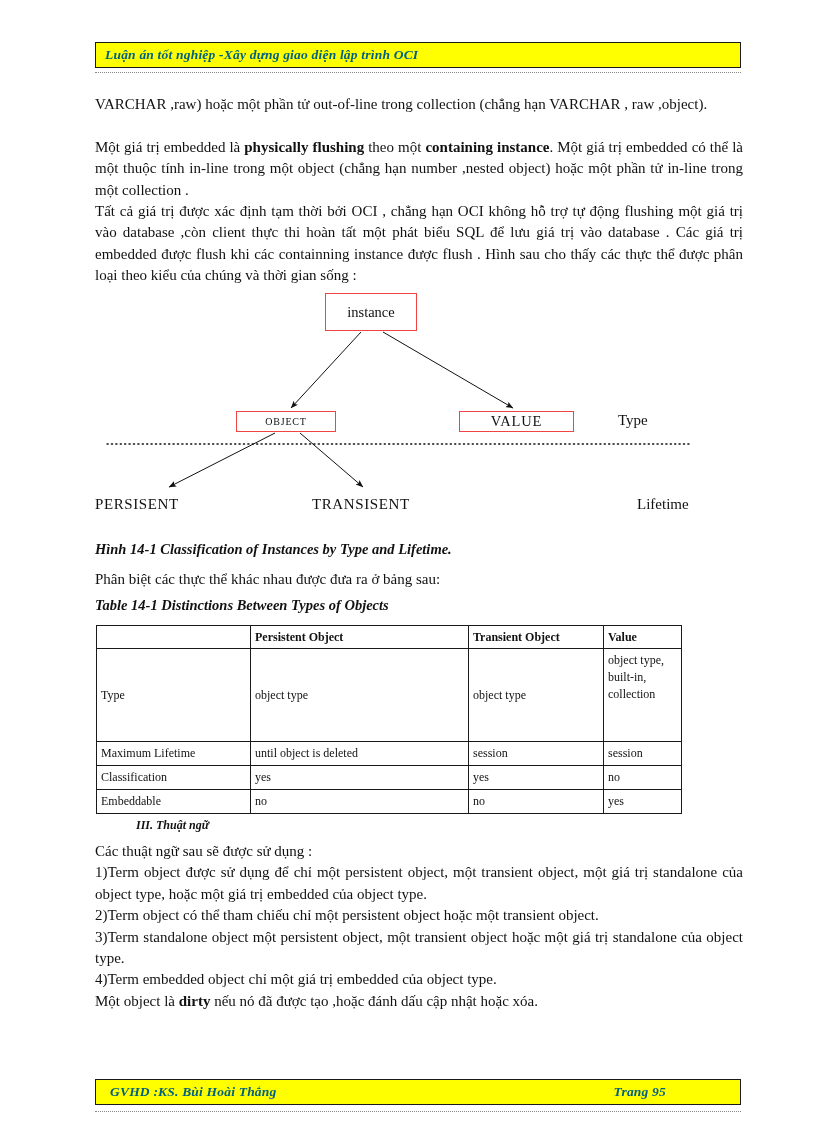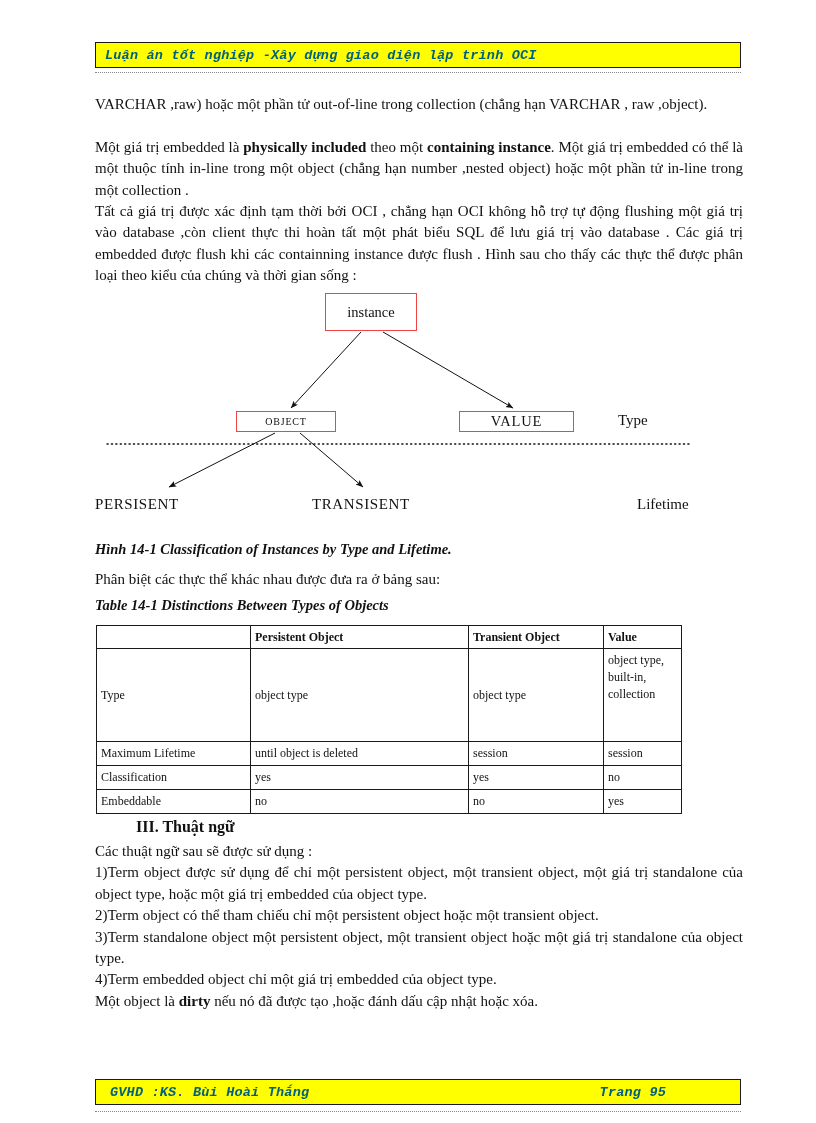--- a/index.html
+++ b/index.html
@@ -29,21 +29,20 @@
     background: #ffff00;
     border: 1px solid #1a1a1a;
     box-sizing: border-box;
     color: #006080;
     font-style: italic;
     font-weight: bold;
     font-size: 13.5px;
     letter-spacing: 0.2px;
     display: flex;
     align-items: center;
-    font-family: Liberation Mono, monospace;
   }
   .bar-header {
     left: 95px;
     top: 42px;
     width: 646px;
     height: 26px;
     padding: 0 9px;
   }
   .bar-footer {
     left: 95px;
@@ -195,22 +194,23 @@
   .tbl .col4 { width: 78px; }
   .tbl .row-type td { height: 88px; }
   .tbl .row-type td.valuecell { vertical-align: top; padding-top: 3px; }
   .tbl tbody tr.short td { height: 21px; }
 
   
   .sec-head {
     position: absolute;
     left: 136px;
     top: 818px;
+    font-style: italic;
     font-weight: bold;
-    font-size: 16px;
+    font-size: 12px;
     color: #111;
   }
   .list-block {
     position: absolute;
     left: 95px;
     top: 841px;
     width: 648px;
     font-size: 15px;
     line-height: 21.4px;
     color: #111;
@@ -225,21 +225,21 @@
   <div class="bar bar-header">
     <span>Luận án tốt nghiệp -Xây dựng giao diện lập trình OCI</span>
   </div>
   <div class="rule-top"></div>
 
   <div class="body-text para-1">
     <p class="j">VARCHAR ,raw) hoặc một phần tử out-of-line trong collection (chẳng hạn VARCHAR , raw ,object).</p>
   </div>
 
   <div class="body-text para-2">
-    <p class="j"><span>Một giá trị embedded là </span><b class="strong">physically included</b><span> theo một </span><b class="strong">containing instance</b><span>. Một giá trị embedded có thể là một thuộc tính in-line trong một object (chẳng hạn number ,nested object) hoặc một phần tử in-line trong một collection .</span></p>
+    <p class="j"><span>Một giá trị embedded là </span><b class="strong">physically flushing</b><span> theo một </span><b class="strong">containing instance</b><span>. Một giá trị embedded có thể là một thuộc tính in-line trong một object (chẳng hạn number ,nested object) hoặc một phần tử in-line trong một collection .</span></p>
   </div>
 
   <div class="body-text para-3">
     <p class="j">Tất cả giá trị được xác định tạm thời bởi OCI , chẳng hạn OCI không hỗ trợ tự động flushing một giá trị vào database ,còn client thực thi hoàn tất một phát biểu SQL để lưu giá trị vào database . Các giá trị embedded được flush khi các containning instance được flush . Hình sau cho thấy các thực thể được phân loại theo kiểu của chúng và thời gian sống :</p>
   </div>
 
   <div class="diagram">
     <svg viewBox="0 0 648 235">
       <defs>
         <marker id="arrow" markerWidth="9" markerHeight="9" refX="7.2" refY="3" orient="auto" markerUnits="strokeWidth">

